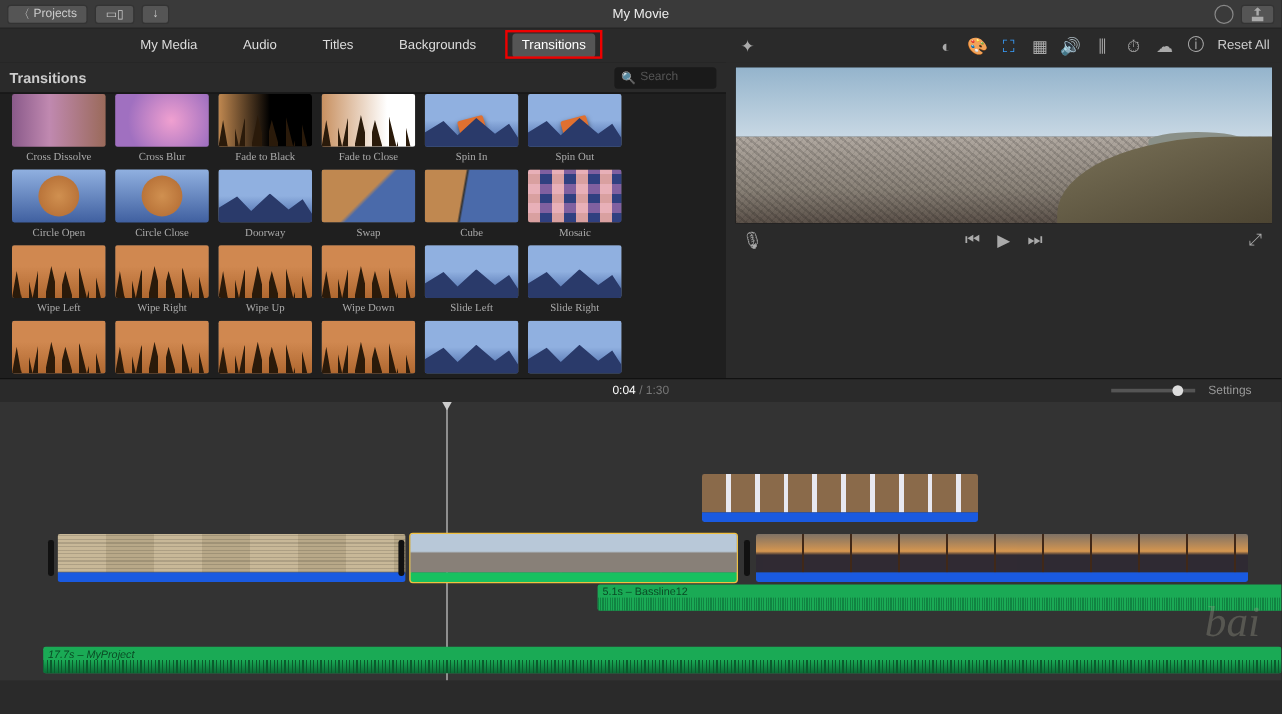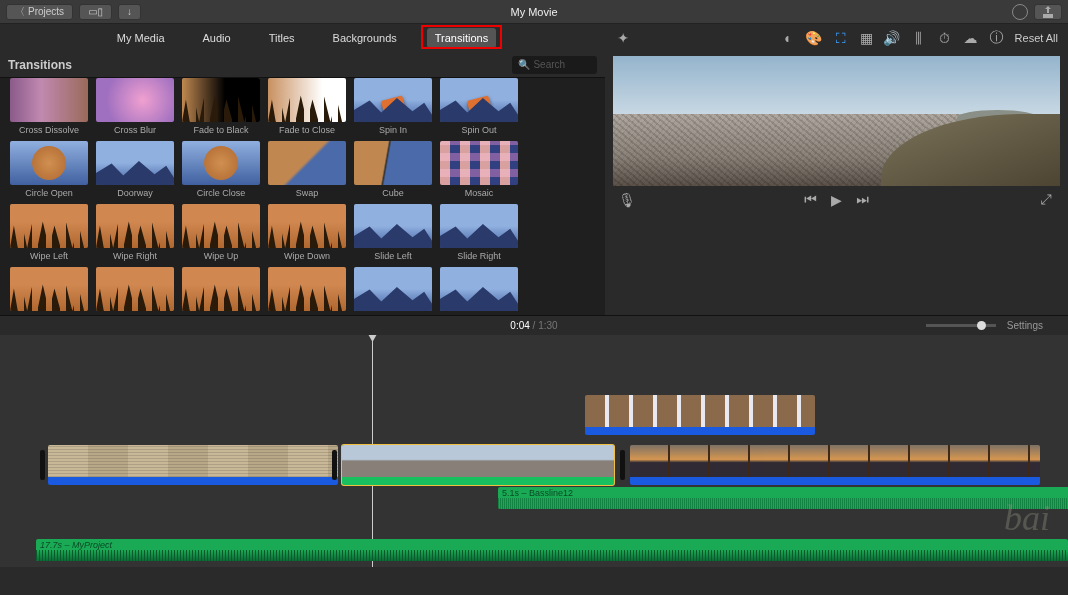--- a/index.html
+++ b/index.html
@@ -24,21 +24,21 @@
 .reset-all { margin-left:auto; color:#ccc; font-size:11px; cursor:pointer; }
 
 .main-row { height:263px; display:flex; }
 .browser { width:605px; background:#1f1f1f; display:flex; flex-direction:column; }
 .browser-header { height:26px; background:#2a2a2a; display:flex; align-items:center; padding:0 8px; border-bottom:1px solid #111; }
 .browser-header .title { font-weight:bold; font-size:12px; }
 .search-box { margin-left:auto; background:#1a1a1a; border-radius:3px; height:18px; width:85px; display:flex; align-items:center; padding:0 6px; color:#666; font-size:10px; }
 .theme-row { padding:8px 10px 6px; font-size:11px; color:#ccc; }
 .thumb-scroll { flex:1; overflow-y:auto; padding:0 10px 10px; position:relative; }
 .thumb-scroll::-webkit-scrollbar { width:6px; } .thumb-scroll::-webkit-scrollbar-thumb { background:#555; border-radius:3px; }
-.thumb-grid { display:grid; grid-template-columns:repeat(6,78px); gap:4px 8px; }
+.thumb-grid { display:grid; grid-template-columns:repeat(6,78px); gap:4px 8px;font-family:Liberation Serif, serif; }
 .thumb-cell { }
 .thumb-img { width:78px; height:44px; border-radius:2px; background:#444; position:relative; overflow:hidden; cursor:pointer; }
 .thumb-label { text-align:center; font-size:9px; color:#aaa; margin-top:3px; height:12px; overflow:hidden; }
 
 .t-crossdissolve { background:linear-gradient(90deg,#8a5a8a 0%,#c089b0 40%,#9a6a5a 100%); }
 .t-crossblur { background:radial-gradient(circle at 60% 50%,#f0a0d0,#a070c0 70%); }
 .t-trees::before { content:""; position:absolute; inset:0; background:linear-gradient(180deg,#d08850 40%,#b06830); }
 .t-trees::after { content:""; position:absolute; bottom:0; left:0; right:0; height:28px; background: repeating-linear-gradient(90deg,#2a1a0a 0 8px,transparent 8px 14px); clip-path:polygon(0 100%,5% 20%,10% 100%,15% 10%,22% 100%,28% 15%,35% 100%,42% 5%,50% 100%,57% 20%,65% 100%,72% 10%,80% 100%,88% 18%,95% 100%,100% 100%); }
 .t-fadeblack::before { content:""; position:absolute; inset:0; background:linear-gradient(90deg,#c08850 0%,#000 55%); }
 .t-fadewhite::before { content:""; position:absolute; inset:0; background:linear-gradient(90deg,#c89060,#fff 70%); }
@@ -180,26 +180,26 @@
             <div class="thumb-img t-mountains">
               <div class="spin-badge"></div>
             </div>
             <div class="thumb-label">Spin Out</div>
           </div>
           <div class="thumb-cell">
             <div class="thumb-img t-circleopen"></div>
             <div class="thumb-label">Circle Open</div>
           </div>
           <div class="thumb-cell">
-            <div class="thumb-img t-mountains"></div>
-            <div class="thumb-label">Doorway</div>
-          </div>
-          <div class="thumb-cell">
             <div class="thumb-img t-circleopen"></div>
             <div class="thumb-label">Circle Close</div>
+          </div>
+          <div class="thumb-cell">
+            <div class="thumb-img t-mountains"></div>
+            <div class="thumb-label">Doorway</div>
           </div>
           <div class="thumb-cell">
             <div class="thumb-img t-swap"></div>
             <div class="thumb-label">Swap</div>
           </div>
           <div class="thumb-cell">
             <div class="thumb-img t-cube"></div>
             <div class="thumb-label">Cube</div>
           </div>
           <div class="thumb-cell">

